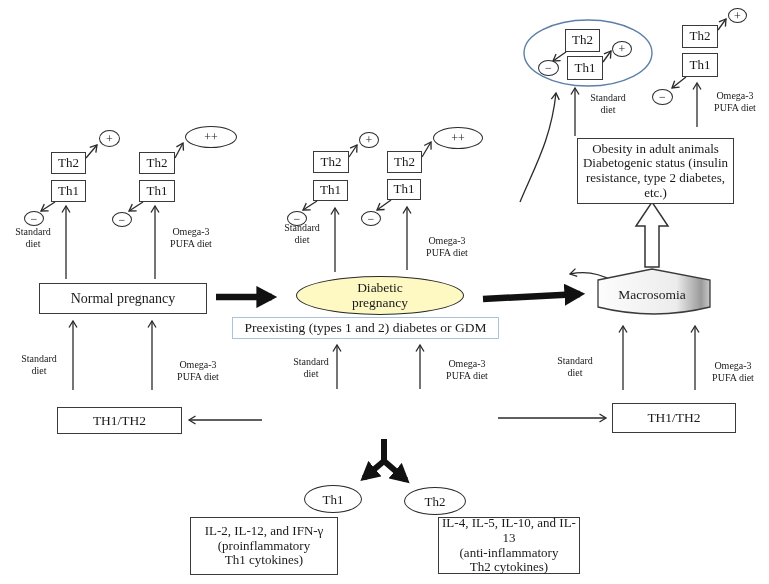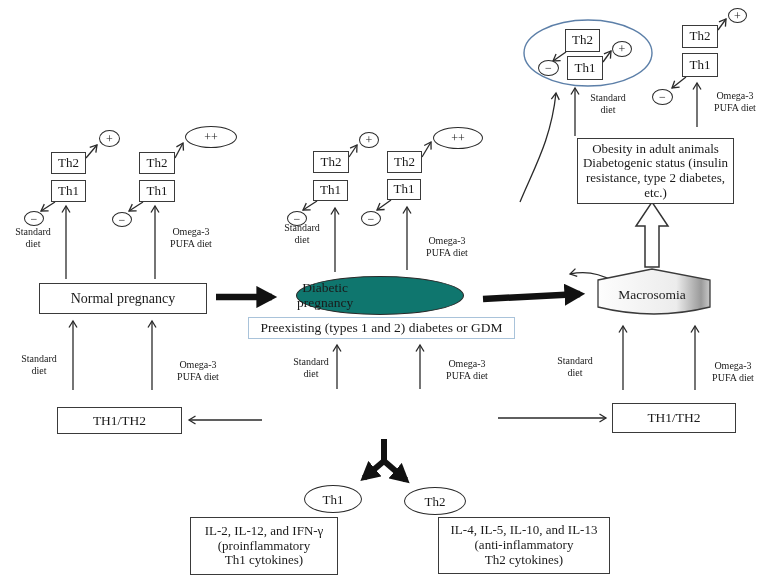--- a/index.html
+++ b/index.html
@@ -18,22 +18,22 @@
     position:absolute; border:1px solid #2a2a2a; border-radius:50%; background:#fff;
     display:flex; align-items:center; justify-content:center;
     font-size:12px; line-height:1; box-sizing:border-box;
   }
   .lbl { position:absolute; font-size:10px; line-height:1.15; }
   .pre { white-space:pre-line; }
   .ctr { text-align:center; }
   .lft { text-align:center; }
   .big { font-size:14px; }
   .ellipse-node {
-    position:absolute; border:1px solid #2a2a2a; border-radius:50%; background:#0f766e;
-    display:flex; align-items:center; text-align:center;
+    position:absolute; border:1px solid #2a2a2a; border-radius:50%; background:#fef9c3;
+    display:flex; align-items:center; justify-content:center; text-align:center;
     font-size:13.5px; line-height:1.1; box-sizing:border-box;
   }
   .gray-box { background:var(--cd4-fill,#ebebeb); border:1.6px solid #555; }
   .blue-border { border:1.3px solid var(--preexisting-border,#a9c3da); }
   .blue-ellipse { stroke:var(--highlight-ellipse,#5c7fa8); }
   sup { font-size:9px; line-height:0; }
   .mac-label { position:absolute; font-size:13.5px; text-align:center; }
   .thin { stroke:#2a2a2a; stroke-width:1.3; fill:none; }
   .thick { stroke:#111; stroke-width:6.5; fill:none; }
   .ybranch { stroke:#111; stroke-width:6; fill:none; }
@@ -199,21 +199,21 @@
   <div class="lbl pre lft" style="left:702px;top:90px;width:66px">Omega-3
 PUFA diet</div>
 
   <div class="box big" style="left:39px;top:283px;width:168px;height:31px">
       <span>Normal pregnancy</span>
     </div>
 
   <div class="ellipse-node pre" style="left:296px;top:276px;width:168px;height:39px"><span class="pre">Diabetic
 pregnancy</span></div>
 
-  <div class="box blue-border" style="left:248px;top:317px;width:267px;height:22px;font-size:13.5px">
+  <div class="box blue-border" style="left:232px;top:317px;width:267px;height:22px;font-size:13.5px">
       <span>Preexisting (types 1 and 2) diabetes or GDM</span>
     </div>
 
   <div class="mac-label" style="left:598px;top:287px;width:108px">Macrosomia</div>
 
 
   <div class="box pre" style="left:577px;top:138px;width:157px;height:66px"><span class="pre">Obesity in adult animals
 Diabetogenic status (insulin
 resistance, type 2 diabetes, etc.)</span></div>
 
@@ -241,17 +241,17 @@
   <div class="oval" style="left:304px;top:485px;width:58px;height:28px;font-size:13px">
       <span>Th1</span>
     </div>
   <div class="oval" style="left:404px;top:487px;width:62px;height:28px;font-size:13px">
       <span>Th2</span>
     </div>
 
   <div class="box pre" style="left:190px;top:517px;width:148px;height:58px"><span class="pre">IL-2, IL-12, and IFN-γ
 (proinflammatory
 Th1 cytokines)</span></div>
-  <div class="box pre" style="left:438px;top:517px;width:172px;height:57px"><span class="pre">IL-4, IL-5, IL-10, and IL-13
+  <div class="box pre" style="left:438px;top:517px;width:142px;height:57px"><span class="pre">IL-4, IL-5, IL-10, and IL-13
 (anti-inflammatory
 Th2 cytokines)</span></div>
 
 </div>
 
 </body></html>

